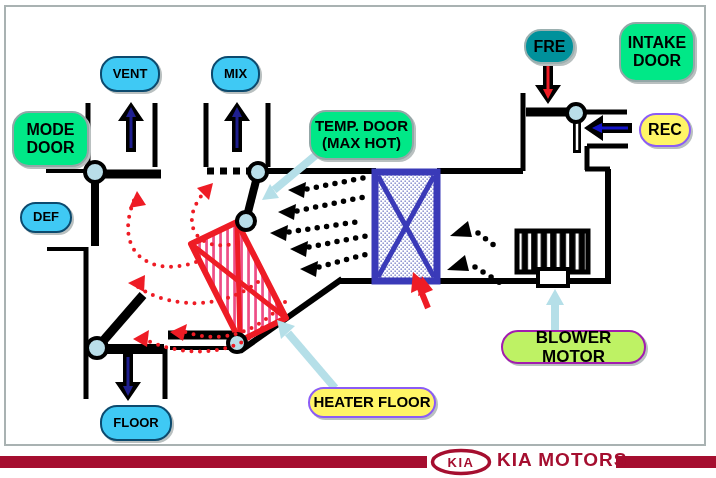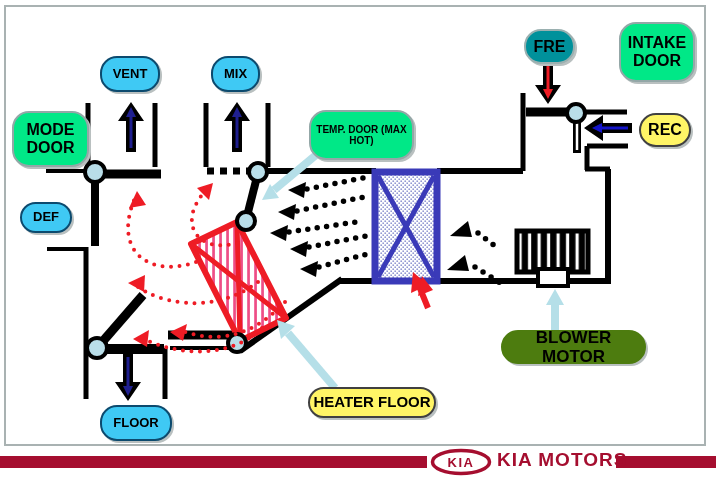--- a/index.html
+++ b/index.html
@@ -7,22 +7,22 @@
          font-family:"Liberation Sans",sans-serif;overflow:hidden;}
   .frame{position:absolute;left:4px;top:5px;width:698px;height:437px;
          border:2px solid #a9b2b2;background:#fff;}
   svg.art{position:absolute;left:0;top:0;}
   .lbl{position:absolute;display:flex;align-items:center;justify-content:center;
        text-align:center;font-weight:bold;color:#000;line-height:1.12;
        box-shadow:2px 2px 0 #b9c0c0;border-radius:17px;}
   .green {background:var(--green); border:2px solid #93a7a7;font-size:16px;}
   .cyan  {background:var(--cyan);  border:2px solid #0c4a6e;font-size:13px;}
   .teal  {background:var(--teal);  border:2px solid #9ab0b0;font-size:16px;}
-  .yellow{background:var(--yellow);border:2px solid #404040;font-size:15px;}
-  .white {background:#4d7c0f;border:2px solid #4d7c0f;font-size:17px;}
+  .yellow{background:var(--yellow);border:2px solid #8b5cf6;font-size:15px;}
+  .white {background:#bef264;border:2px solid #a21caf;font-size:17px;}
   .footer-bar{position:absolute;height:12px;top:456px;background:var(--kia_red);}
   .brand-text{position:absolute;left:497px;top:449px;font-size:19px;font-weight:bold;
               color:var(--kia_red);letter-spacing:1px;white-space:nowrap;}
 </style>
 </head>
 <body>
 
 <div class="stage">
   <div class="frame"></div>
 
@@ -176,21 +176,21 @@
     <g style="stroke:var(--pale_blue);fill:var(--pale_blue)">
       <path d="M555 345 V302" stroke-width="8" fill="none"></path>
       <polygon points="555,289 546,305 564,305" stroke="none"></polygon>
     </g>
   </svg>
 
   <div class="lbl cyan" style="left:100px;top:56px;width:56px;height:32px">VENT</div>
   <div class="lbl cyan" style="left:211px;top:56px;width:45px;height:32px">MIX</div>
   <div class="lbl green" style="left:12px;top:111px;width:73px;height:52px">MODE DOOR</div>
   <div class="lbl cyan" style="left:20px;top:202px;width:48px;height:27px">DEF</div>
-  <div class="lbl green" style="left:309px;top:110px;width:101px;height:46px;font-size:10px">TEMP. DOOR (MAX HOT)</div>
+  <div class="lbl green" style="left:309px;top:110px;width:101px;height:46px;font-size:15px">TEMP. DOOR (MAX HOT)</div>
   <div class="lbl teal" style="left:524px;top:29px;width:47px;height:31px">FRE</div>
   <div class="lbl green" style="left:619px;top:22px;width:72px;height:56px">INTAKE DOOR</div>
   <div class="lbl yellow" style="left:639px;top:113px;width:48px;height:30px;font-size:16px">REC</div>
   <div class="lbl white" style="left:501px;top:330px;width:141px;height:30px">BLOWER MOTOR</div>
   <div class="lbl yellow" style="left:308px;top:387px;width:124px;height:27px">HEATER FLOOR</div>
   <div class="lbl cyan" style="left:100px;top:405px;width:68px;height:32px">FLOOR</div>
 
   <div class="footer-bar" style="left:0;width:427px"></div>
   <div class="footer-bar" style="left:616px;width:100px"></div>
   <svg class="art" style="left:430px;top:448px" width="64" height="28" viewBox="0 0 64 28">

